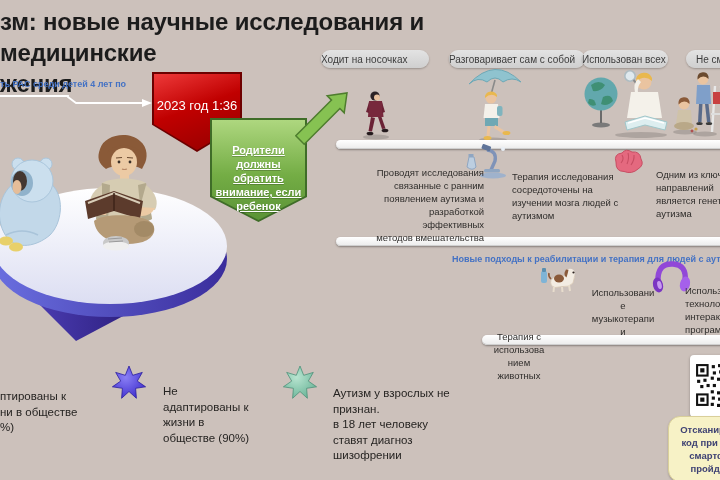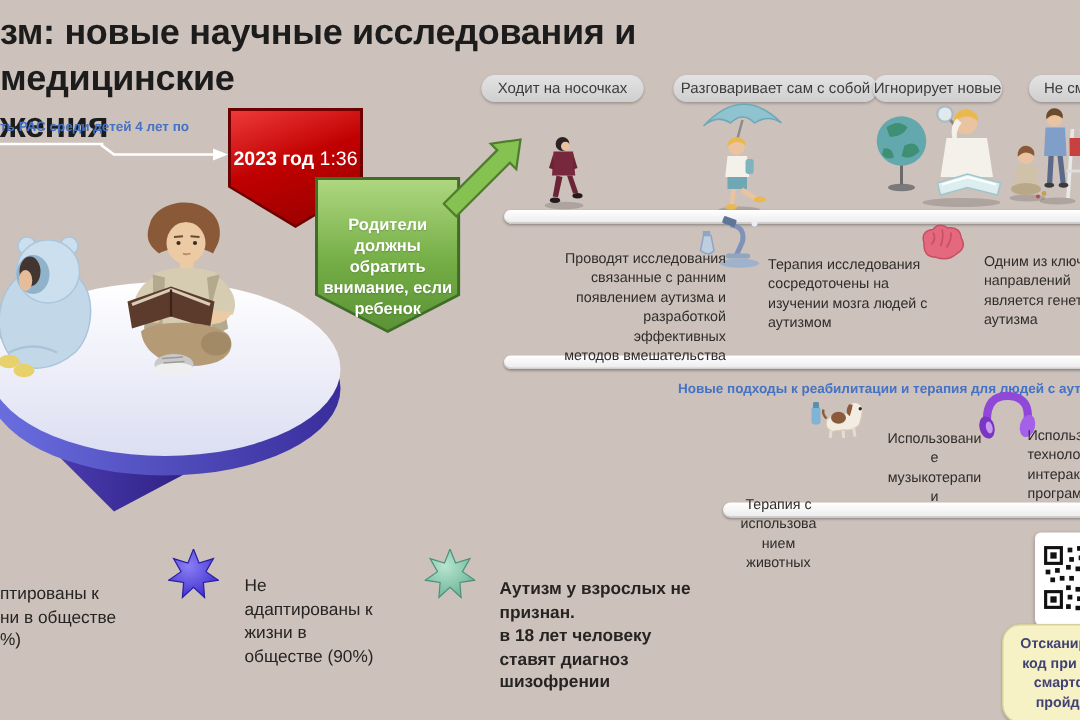--- a/index.html
+++ b/index.html
@@ -4,33 +4,33 @@
 <style>
   html,body{margin:0;padding:0;background:#ccc1bb;}
   #stage{position:relative;width:720px;height:480px;overflow:hidden;background:#ccc1bb;
          font-family:"Liberation Sans", sans-serif;color:#2e2c2a;}
   .abs{position:absolute;}
   .pre{white-space:pre-line;}
   .title{font-size:24px;font-weight:bold;color:#1c1c1c;line-height:31px;letter-spacing:-0.2px;}
   .caption{font-size:9px;font-weight:bold;color:#4472c4;}
   .pill{height:18px;border-radius:9px;background:linear-gradient(#e3e3e3,#cfcfcf);
         box-shadow:0 1px 2px rgba(0,0,0,.25);font-size:10px;color:#3c3c3c;
-        display:flex;align-items:center;justify-content:center;white-space:nowrap;overflow:hidden;}
+        display:flex;align-items:center;white-space:nowrap;overflow:hidden;}
   .bar{background:linear-gradient(#ffffff,#ebebeb);border-radius:5px;
        box-shadow:0 1px 2px rgba(0,0,0,.35), inset 0 -1px 0 #cfcfcf;}
   .note{font-size:9.5px;line-height:13px;color:#2f2d2b;}
   .stat{font-size:11.5px;line-height:15.5px;color:#262422;}
   .shape-outer{position:absolute;}
   .shape-inner{position:absolute;left:2px;top:2px;right:2px;bottom:2px;}
   .clip-banner{clip-path:polygon(0 0,100% 0,100% 66%,50% 100%,0 66%);}
   .clip-callout{clip-path:polygon(0 0,100% 0,100% 76%,50% 100%,0 76%);}
   .banner-text{position:absolute;left:0;right:0;top:26px;text-align:center;color:#fff;font-size:13px;}
-  .banner-text b{font-weight:bold;}
+  .banner-text b{font-weight:normal;}
   .callout-text{position:absolute;left:0;right:0;top:25px;text-align:center;color:#fff;
-                font-size:11px;line-height:14px;font-weight:bold;text-shadow:0 1px 1px rgba(0,0,0,.2);}
+                font-size:11px;line-height:14px;font-weight:bold;text-shadow:0 1px 1px rgba(0,0,0,.2);text-decoration:underline;}
   .therapy-head{font-size:9px;font-weight:bold;color:#4472c4;white-space:nowrap;text-align:center;}
   .therapy-item{font-size:9.5px;line-height:13px;color:#2f2d2b;text-align:center;}
   .qr-box{background:#fff;border-radius:4px;box-shadow:0 1px 3px rgba(0,0,0,.3);}
   .yellow-note{background:#f7f2c6;border:1px solid #d9cf9a;border-radius:12px;
                font-size:9.5px;font-weight:bold;line-height:13px;color:#3f4273;text-align:center;
                padding:6px 4px;box-shadow:0 1px 2px rgba(0,0,0,.2);}
 </style>
 </head>
 <body>
 
@@ -68,21 +68,21 @@
     <polygon points="9.2,59.2 44.9,23.5 49.2,27.8 52,8 32.2,10.8 36.5,15.1 0.8,50.8" fill="#86c252" stroke="#4e7d2e" stroke-width="1.5"></polygon>
   </svg>
 
   <div class="abs pill" style="left:321px;top:50px;width:108px;">
     <span>Ходит на носочках</span>
     </div>
   <div class="abs pill" style="left:449px;top:50px;width:136px;">
     <span>Разговаривает сам с собой</span>
     </div>
   <div class="abs pill" style="left:582px;top:50px;width:86px;">
-    <span>Игнорирует новые</span>
+    <span>Использован всех</span>
     </div>
   <div class="abs pill" style="left:686px;top:50px;width:60px;justify-content:flex-start;padding-left:10px;">
     <span>Не см</span>
     </div>
 
   <svg class="abs" style="left:356px;top:90px;" width="40" height="50" viewBox="0 0 40 50">
     <ellipse cx="20" cy="47" rx="13" ry="2.5" fill="rgba(0,0,0,.15)"></ellipse>
     <circle cx="19" cy="6" r="4.6" fill="#2c2326"></circle>
     <circle cx="21" cy="7.5" r="3" fill="#e9c2a0"></circle>
     <path d="M13,11 L26,11 L27.5,27 L12,27 Z" fill="#77283c"></path>
@@ -297,21 +297,21 @@
 
   <svg class="abs" style="left:283px;top:366px;" width="34" height="34" viewBox="0 0 34 34">
     <defs>
         <radialGradient id="gstar" cx="0.4" cy="0.35" r="0.8">
       <stop offset="0" stop-color="#b8e4d0"></stop>
           <stop offset="1" stop-color="#5fae90"></stop>
         </radialGradient>
       </defs>
     <polygon points="17,0 20.7,9.3 30.3,6.4 25.3,15.1 33.6,20.8 23.6,22.3 24.4,32.3 17,25.5 9.6,32.3 10.4,22.3 0.4,20.8 8.7,15.1 3.7,6.4 13.3,9.3" fill="url(#gstar)" stroke="#4d9178" stroke-width="0.8"></polygon>
   </svg>
-  <div class="abs stat pre" style="left:333px;top:386px;width:140px;font-weight:bold;">Аутизм у взрослых не
+  <div class="abs stat pre" style="left:333px;top:386px;width:140px;">Аутизм у взрослых не
 признан.
 в 18 лет человеку
 ставят диагноз
 шизофрении</div>
 
   <div class="abs qr-box" style="left:690px;top:355px;width:52px;height:62px;padding:0;">
     <svg style="position:absolute;left:5px;top:8px;" width="44" height="44" viewBox="0 0 42 42">
       <rect x="0" y="0" width="42" height="42" fill="#ffffff"></rect>
       <g fill="#111111">
         <rect x="1" y="1" width="12" height="12"></rect>

